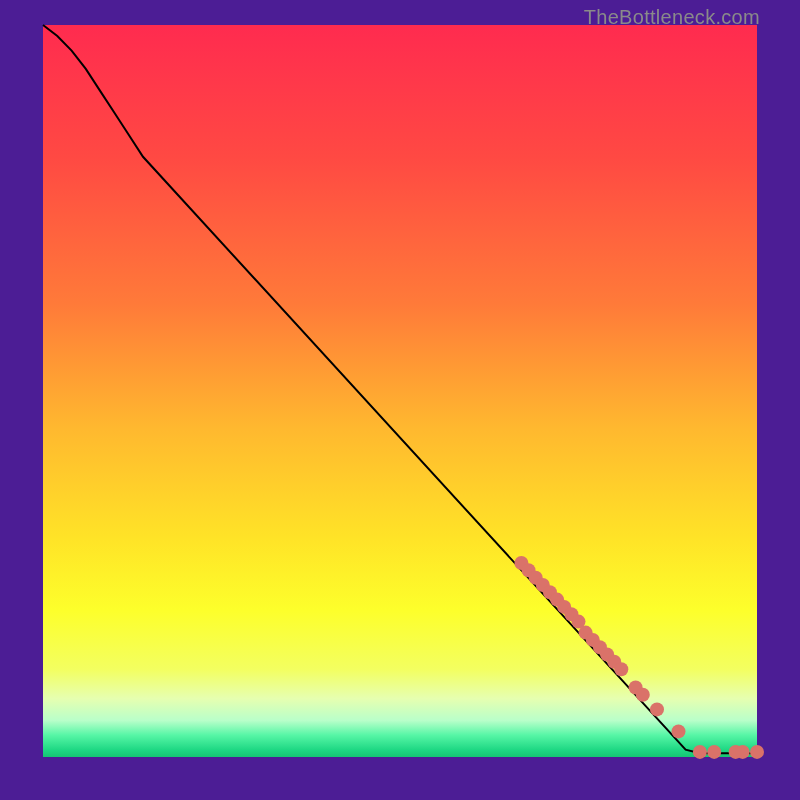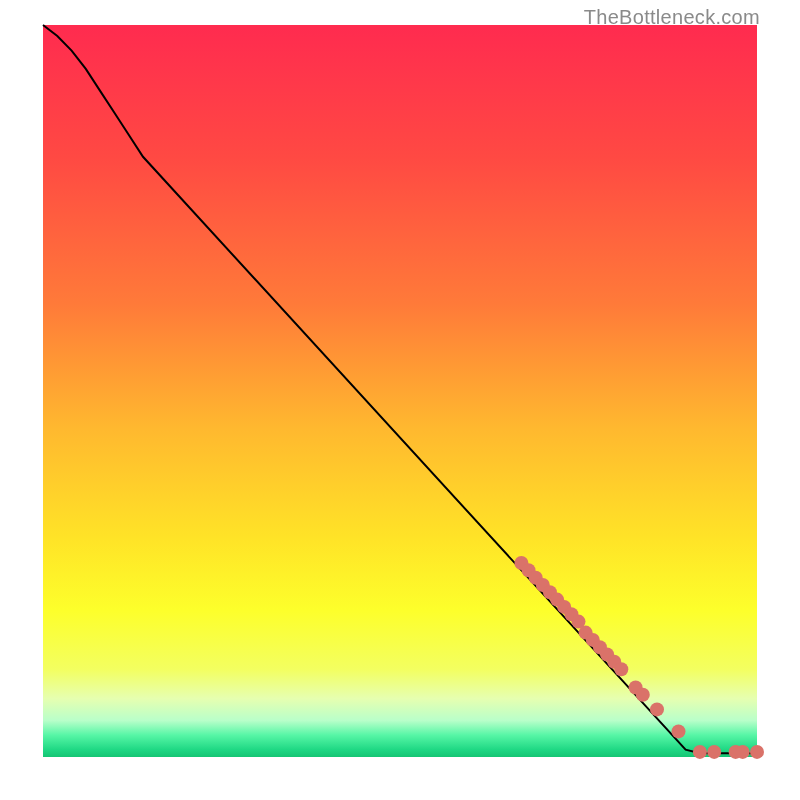--- a/index.html
+++ b/index.html
@@ -8,21 +8,21 @@
     width: 800px;
     height: 800px;
     overflow: hidden;
     background: #000;
     font-family: Arial, Helvetica, sans-serif;
   }
   .frame {
     position: relative;
     width: 800px;
     height: 800px;
-    background: #ffffff;
+    background: #4c1d95;
   }
   .plot-area {
     position: absolute;
     left: 43px;
     top: 25px;
     width: 714px;
     height: 732px;
     
   }
   .watermark {

